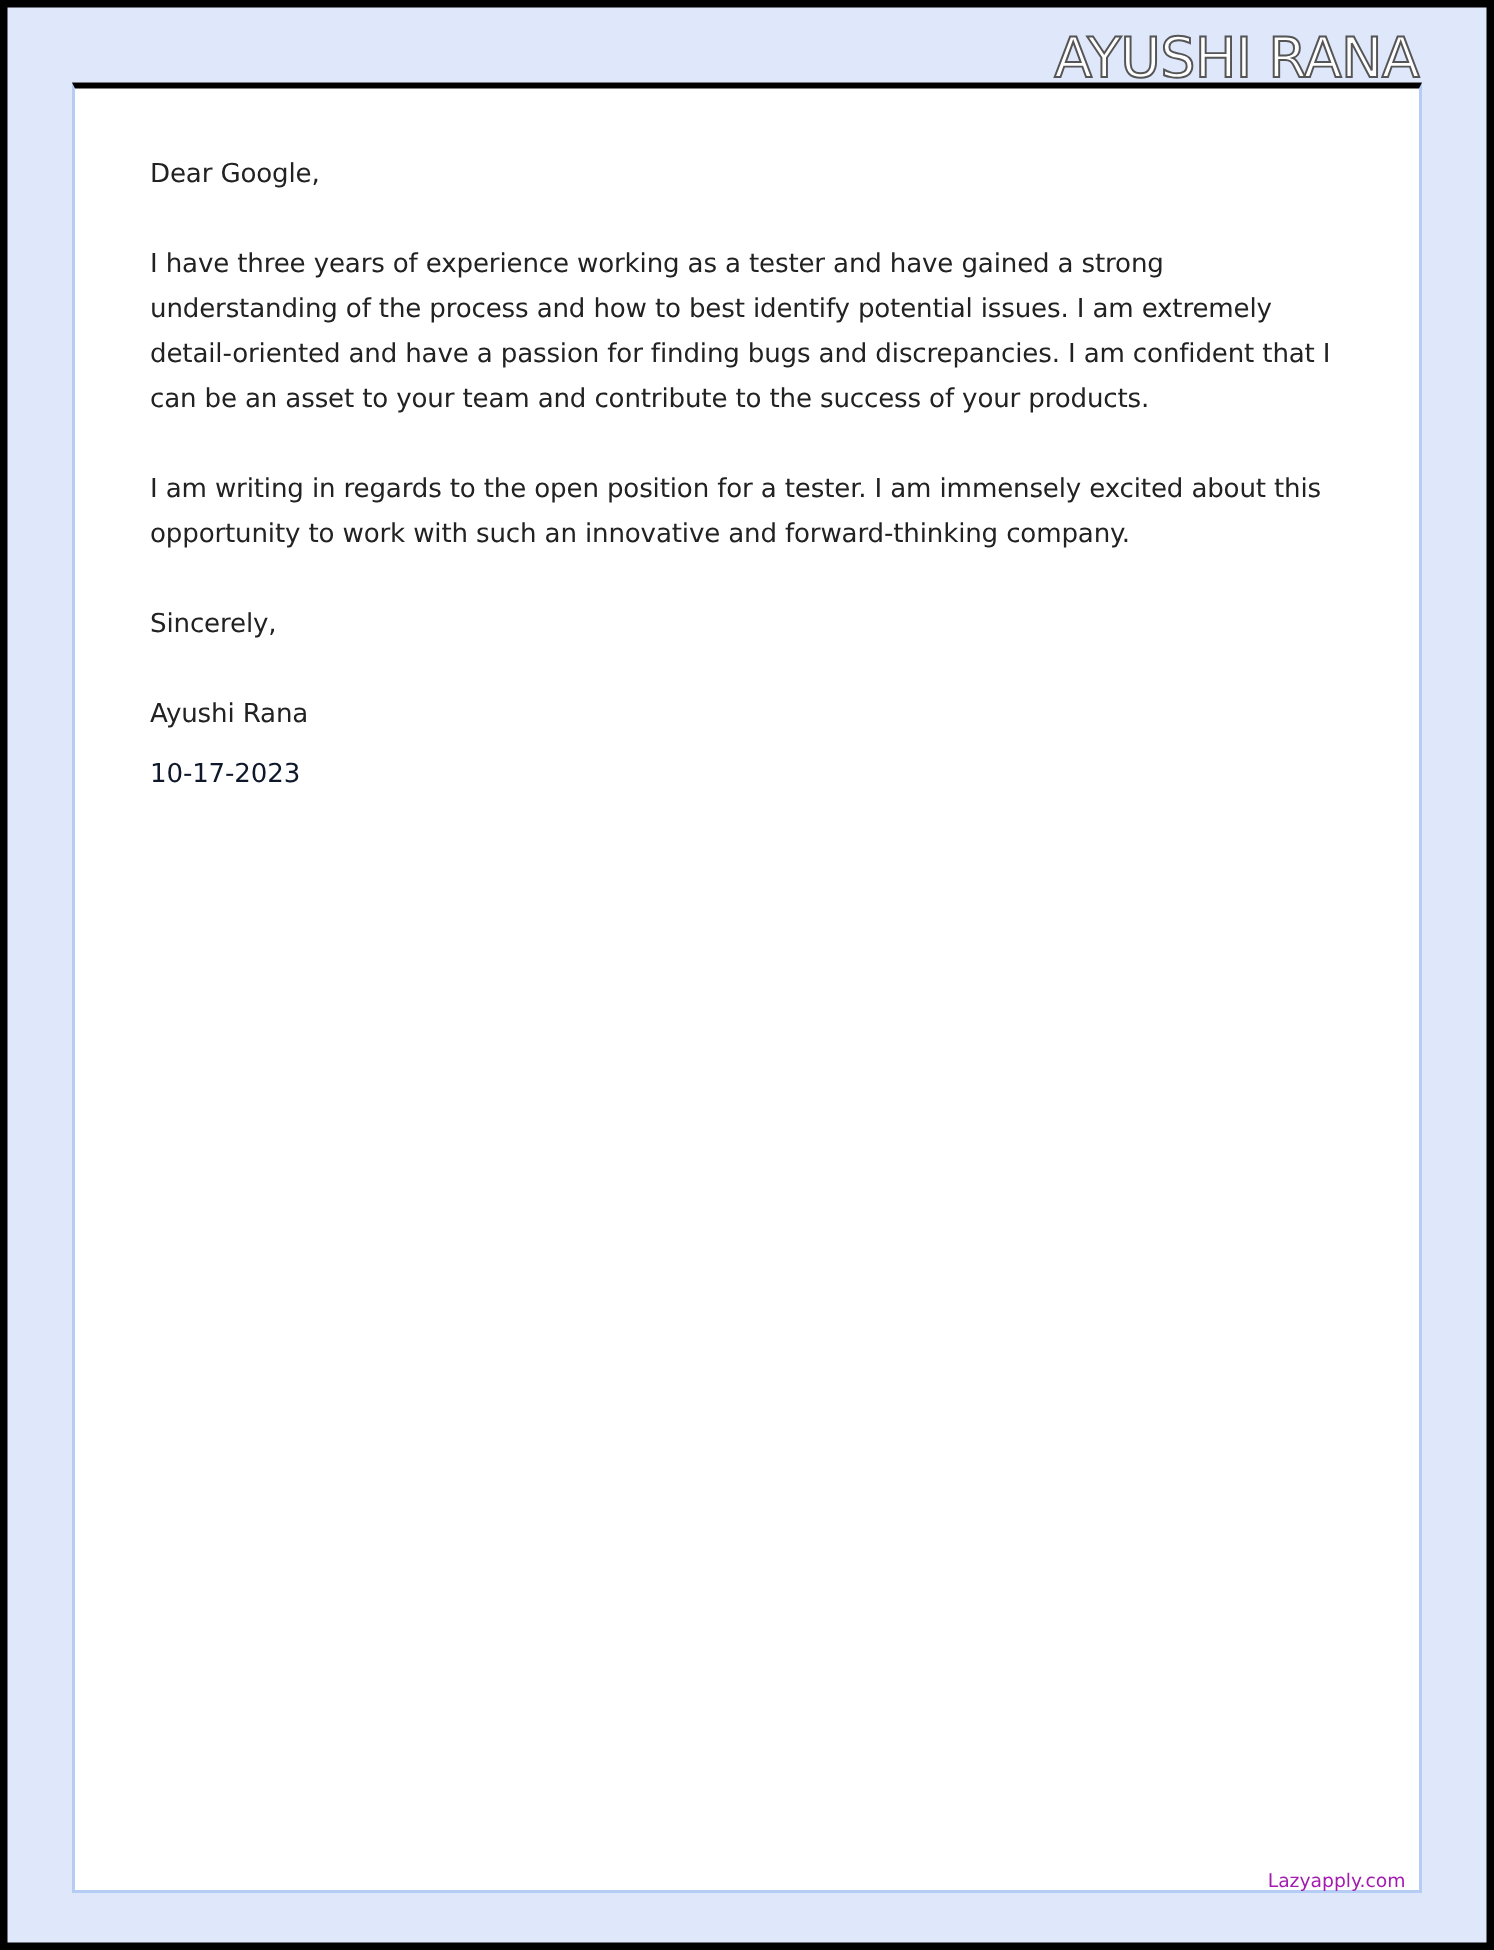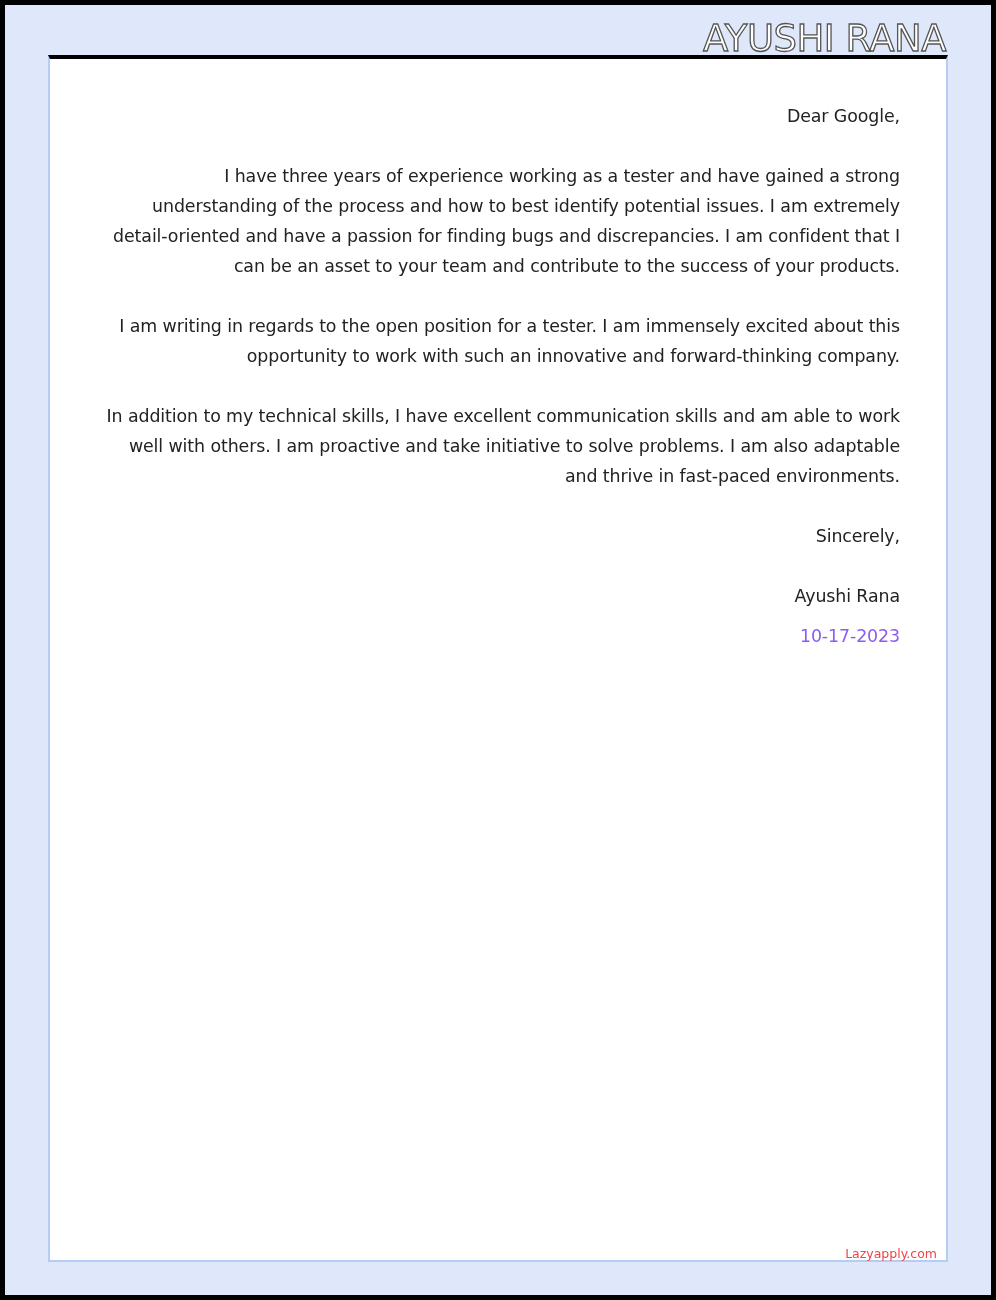--- a/index.html
+++ b/index.html
@@ -29,37 +29,36 @@
     border-right: 2px solid #b5cdf5;
     border-bottom: 2px solid #b5cdf5;
     box-sizing: border-box;
     width: 900px; height: 1207px;
   }
   .body-text {
     position: absolute; left: 50px; top: 42px; width: 800px;
     font-size: 17.4px; line-height: 30px; color: #222;
     letter-spacing: -0.1px;
   }
-  .body-text p { margin: 0 0 30px 0; text-align: right; }
-  .date { color: #8b5cf6; margin-top: -20px !important; }
+  .body-text p { margin: 0 0 30px 0; }
+  .date { color: #0f172a; margin-top: -20px !important; }
   .footer {
     position: absolute; right: 9px; bottom: -1px;
-    font-size: 12.5px; color: #ef4444;
+    font-size: 12.5px; color: #a21caf;
   }
 </style>
 </head>
 <body>
 
 <div class="frame">
   <div class="name">AYUSHI RANA</div>
   <div class="paper">
     <div class="body-text">
       <p>Dear Google,</p>
       <p>I have three years of experience working as a tester and have gained a strong understanding of the process and how to best identify potential issues. I am extremely detail-oriented and have a passion for finding bugs and discrepancies. I am confident that I can be an asset to your team and contribute to the success of your products.</p>
       <p>I am writing in regards to the open position for a tester. I am immensely excited about this opportunity to work with such an innovative and forward-thinking company.</p>
-      <p>In addition to my technical skills, I have excellent communication skills and am able to work well with others. I am proactive and take initiative to solve problems. I am also adaptable and thrive in fast-paced environments.</p>
       <p>Sincerely,</p>
       <p>Ayushi Rana</p>
       <p class="date">10-17-2023</p>
     </div>
     <div class="footer">Lazyapply.com</div>
   </div>
 </div>
 
 </body></html>

